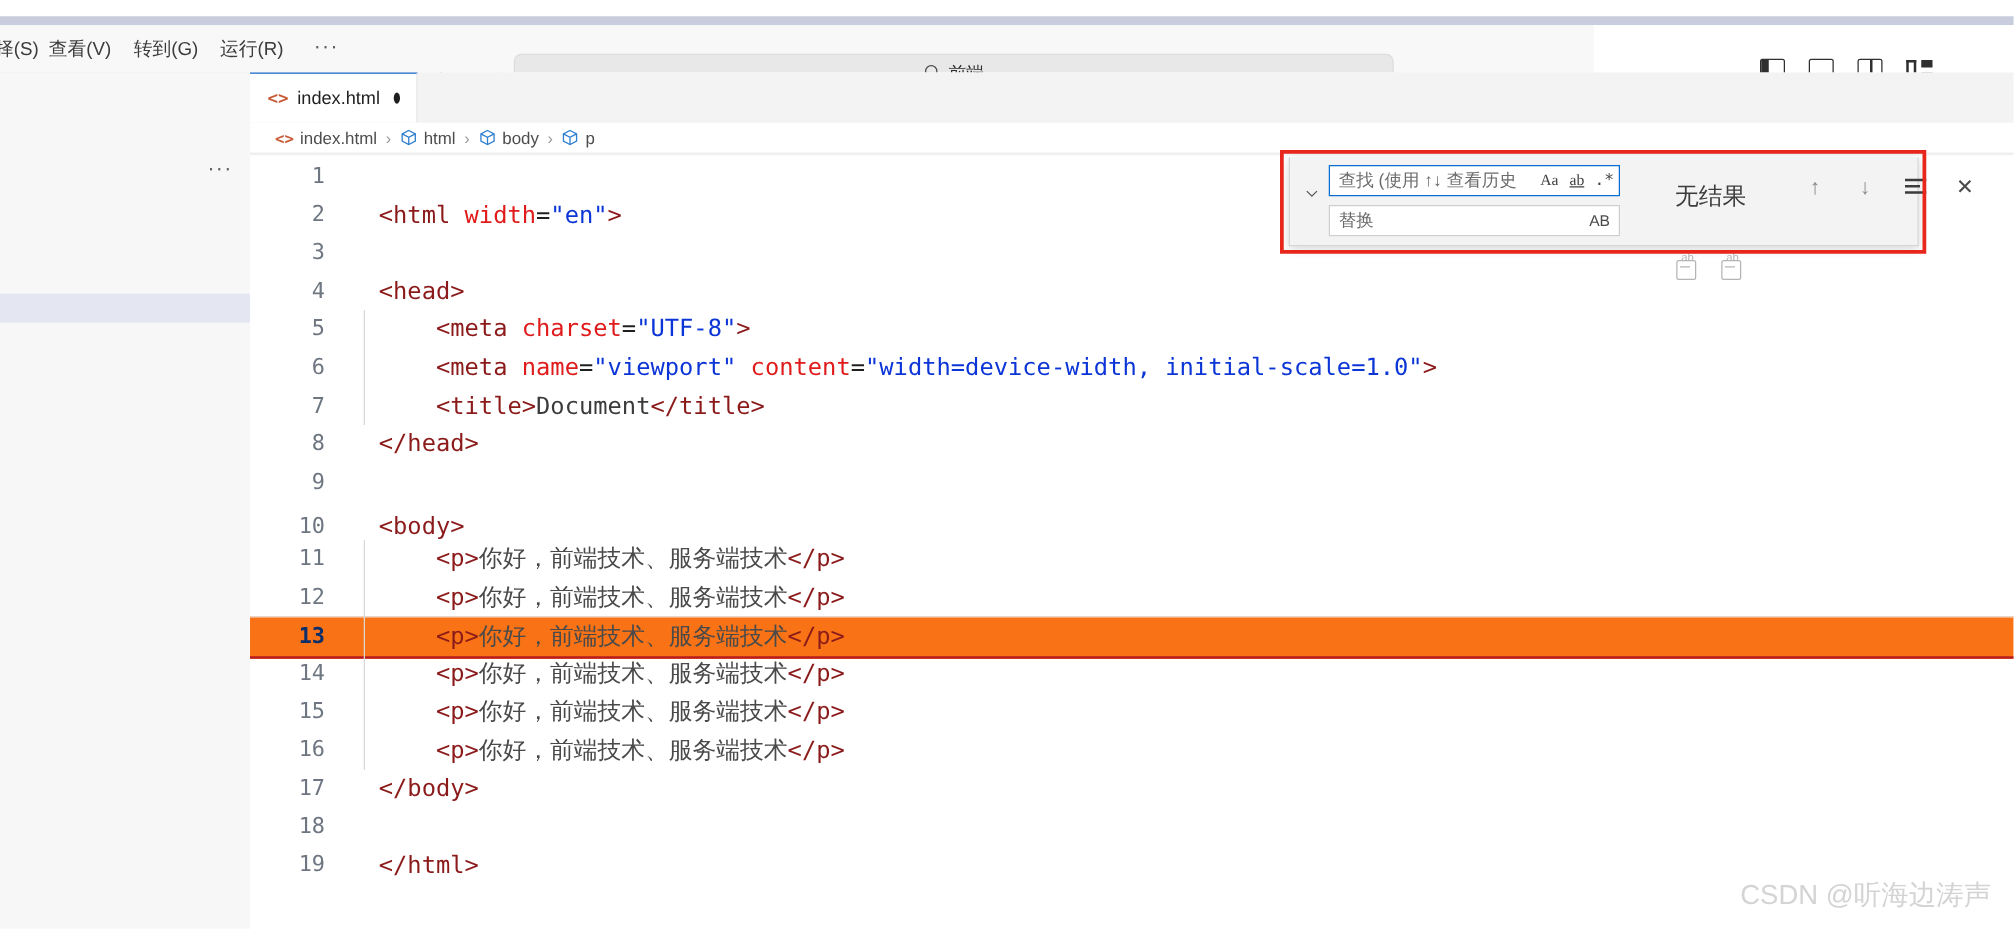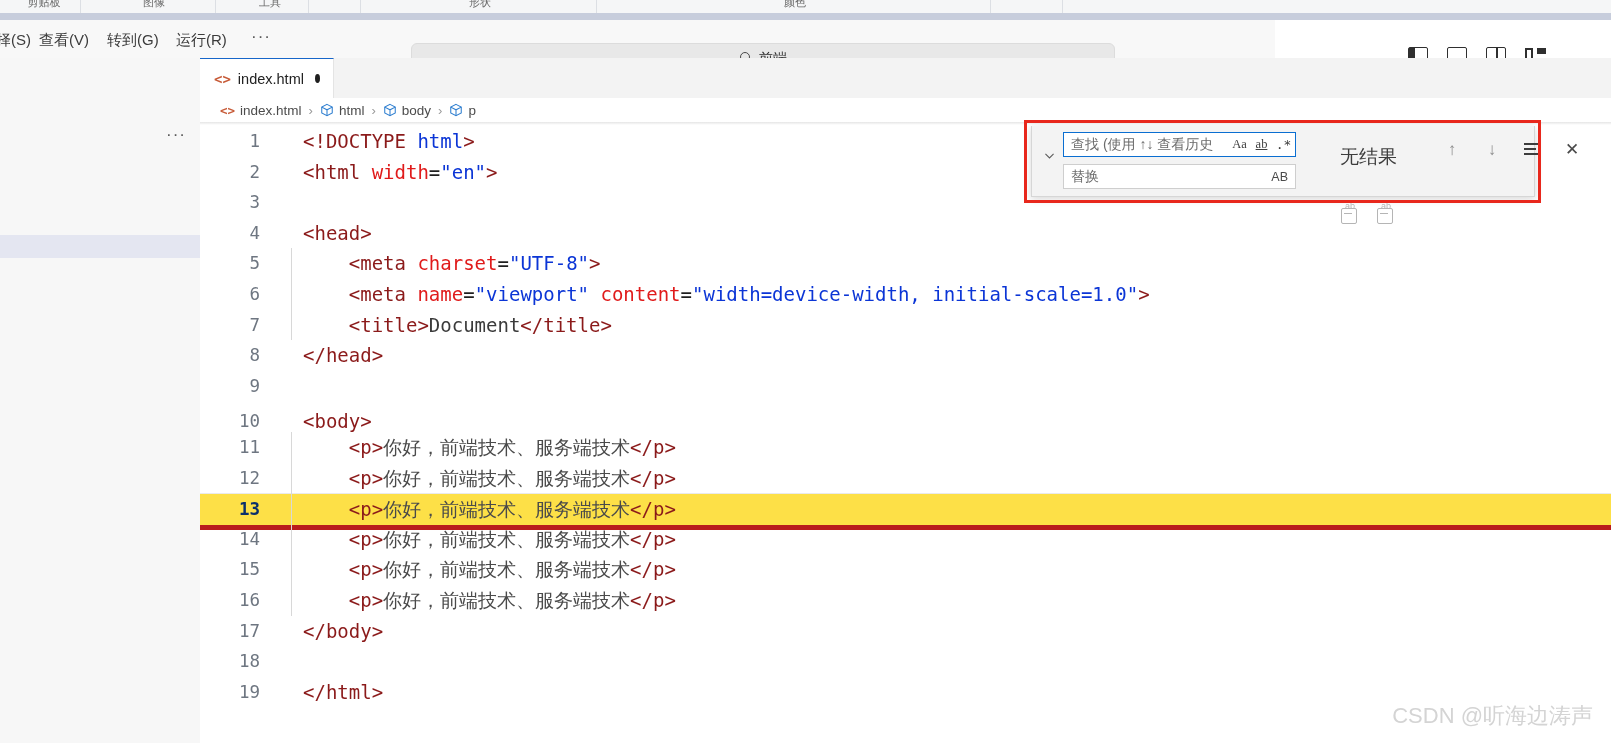--- a/index.html
+++ b/index.html
@@ -149,21 +149,21 @@
   .line{
     position:absolute;left:0;width:1411px;height:30.6px;
     font-family:"DejaVu Sans Mono","Liberation Mono",monospace;
     font-size:19px;line-height:30.6px;white-space:pre;
   }
   .lnum{
     position:absolute;left:0;width:60px;text-align:right;
     color:#6e7681;font-size:17.5px;font-family:"DejaVu Sans Mono",monospace;
   }
   .ltext{position:absolute;left:103px;}
-  .line.current{background:#fde047;border-top:1px solid #eaeaea;border-bottom:5px solid #b91c1c;}
+  .line.current{background:#f97316;border-top:1px solid #eaeaea;border-bottom:2px solid #b91c1c;}
   .line.current .lnum{color:#0b2f6b;font-weight:700;}
   .indent-guide{
     position:absolute;left:91px;width:1px;background:#d8d8d8;
   }
 
   
   .t-tag{color:#8b1a1a;}
   .t-attr{color:#e01b1b;}
   .t-val{color:#0b35d6;}
   .t-txt{color:#3b3b3b;}
@@ -246,34 +246,20 @@
     position:absolute;right:18px;bottom:12px;
     font-size:22px;color:#d4d4d4;white-space:nowrap;
     font-family:"Liberation Sans",sans-serif;
   }
 </style>
 </head>
 <body>
 
 <div id="app">
 
-  <div class="ribbon-strip">
-    <div class="rsep" style="left:80px;"></div>
-    <div class="rsep" style="left:215px;"></div>
-    <div class="rsep" style="left:308px;"></div>
-    <div class="rsep" style="left:360px;"></div>
-    <div class="rsep" style="left:596px;"></div>
-    <div class="rsep" style="left:990px;"></div>
-    <div class="rsep" style="left:1062px;"></div>
-    <div class="rlabel" style="left:44px;">剪贴板</div>
-    <div class="rlabel" style="left:154px;">图像</div>
-    <div class="rlabel" style="left:270px;">工具</div>
-    <div class="rlabel" style="left:480px;">形状</div>
-    <div class="rlabel" style="left:795px;">颜色</div>
-  </div>
   <div class="ribbon-band"></div>
 
   <div class="menubar">
     <div class="menu-item" style="left:-6px;">择(S)</div>
     <div class="menu-item" style="left:37px;">查看(V)</div>
     <div class="menu-item" style="left:105px;">转到(G)</div>
     <div class="menu-item" style="left:174px;">运行(R)</div>
     <div class="menu-dots" style="left:251px;">···</div>
 
     <div class="navarrow back">←</div>
@@ -349,21 +335,21 @@
               <path d="M2 4.7 8 7.8l6-3.1M8 7.8v6.6" fill="none" stroke="#2f7fd0" stroke-width="1.2"></path>
             </svg>
         </span>
         <span class="bc-text">p</span>
       </div>
     </div>
 
     <div class="code-area">
       <div class="code-scroll-shadow"></div>
       <div id="code-lines">
-          <div class="line" style="top: 4px;"><span class="lnum">1</span><span class="ltext"><span class="t-tag">&lt;!DOCTYPE </span><span class="t-val">html</span><span class="t-tag">&gt;</span></span></div>
+          <div class="line" style="top: 4px;"><span class="lnum">1</span></div>
           <div class="line" style="top: 34.6px;"><span class="lnum">2</span><span class="ltext"><span class="t-tag">&lt;html </span><span class="t-attr">width</span><span class="t-plain">=</span><span class="t-val">"en"</span><span class="t-tag">&gt;</span></span></div>
           <div class="line" style="top: 65.2px;"><span class="lnum">3</span><span class="ltext"></span></div>
           <div class="line" style="top: 95.8px;"><span class="lnum">4</span><span class="ltext"><span class="t-tag">&lt;head&gt;</span></span></div>
           <div class="line" style="top: 126.4px;"><span class="lnum">5</span><span class="ltext"><span>    </span><span class="t-tag">&lt;meta </span><span class="t-attr">charset</span><span class="t-plain">=</span><span class="t-val">"UTF-8"</span><span class="t-tag">&gt;</span></span></div>
           <div class="line" style="top: 157px;"><span class="lnum">6</span><span class="ltext"><span>    </span><span class="t-tag">&lt;meta </span><span class="t-attr">name</span><span class="t-plain">=</span><span class="t-val">"viewport"</span><span class="t-plain"> </span><span class="t-attr">content</span><span class="t-plain">=</span><span class="t-val">"width=device-width, initial-scale=1.0"</span><span class="t-tag">&gt;</span></span></div>
           <div class="line" style="top: 187.6px;"><span class="lnum">7</span><span class="ltext"><span>    </span><span class="t-tag">&lt;title&gt;</span><span class="t-txt">Document</span><span class="t-tag">&lt;/title&gt;</span></span></div>
           <div class="line" style="top: 218.2px;"><span class="lnum">8</span><span class="ltext"><span class="t-tag">&lt;/head&gt;</span></span></div>
           <div class="line" style="top: 248.8px;"><span class="lnum">9</span><span class="ltext"></span></div>
           <div class="line" style="top: 284px;"><span class="lnum">10</span><span class="ltext"><span class="t-tag">&lt;body&gt;</span></span></div>
           <div class="line" style="top: 310px;"><span class="lnum">11</span><span class="ltext"><span>    </span><span class="t-tag">&lt;p&gt;</span><span class="t-cn">你好，前端技术、服务端技术</span><span class="t-tag">&lt;/p&gt;</span></span></div>

